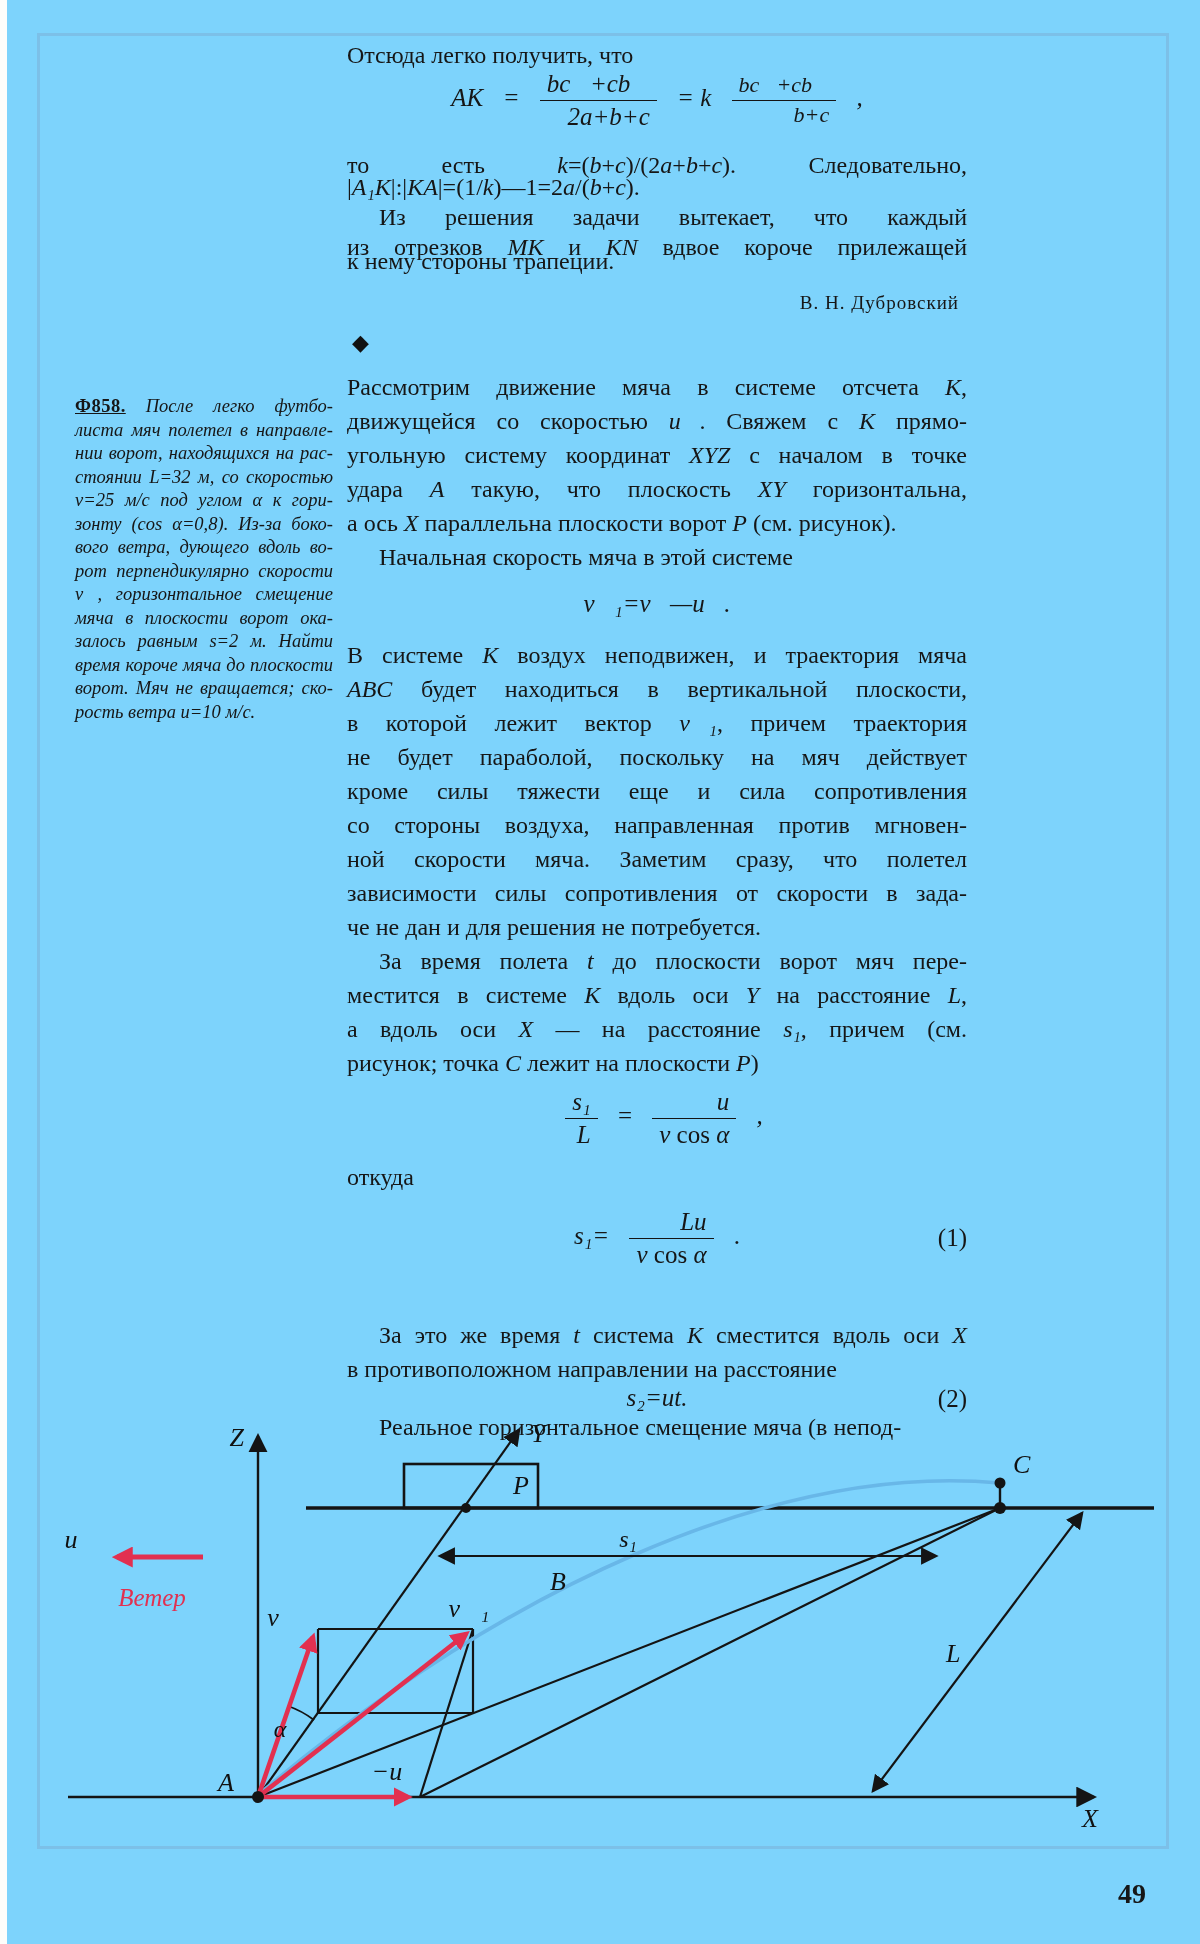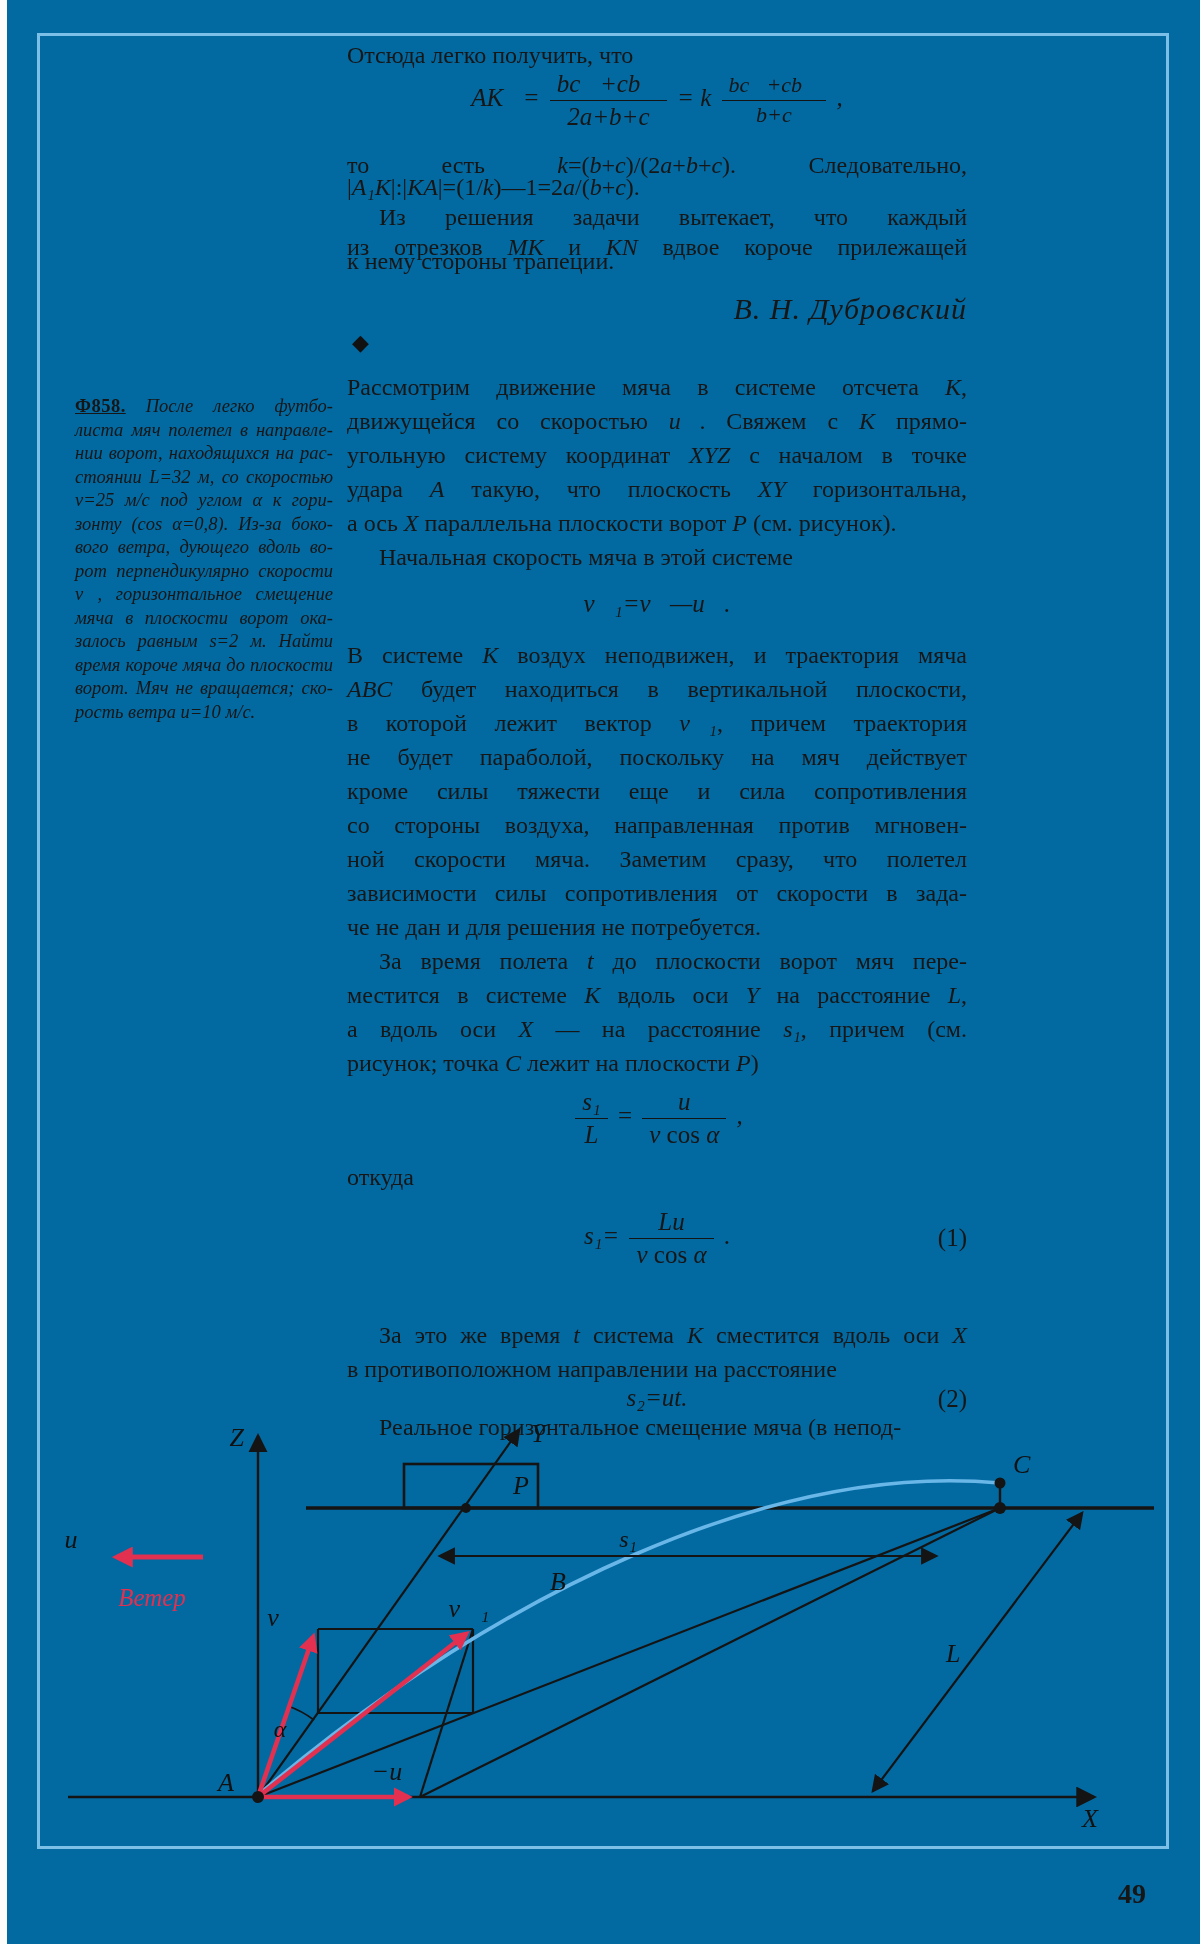--- a/index.html
+++ b/index.html
@@ -1,35 +1,35 @@
 <!DOCTYPE html>
 <html><head>
 <meta charset="utf-8">
 <style>
   html,body{margin:0;padding:0;}
   body{background:#e9e7e0;}
-  #page{position:relative;width:1200px;height:1944px;background:#0369a1;overflow:hidden;
+  #page{position:relative;width:1200px;height:1944px;background:#7dd3fc;overflow:hidden;
         font-family:"Liberation Serif","DejaVu Serif",serif;color:#161616;}
   #page::before{content:"";position:absolute;left:0;top:0;width:7px;height:100%;background:#fdfdfb;}
   .frame{position:absolute;left:37px;top:33px;width:1126px;height:1810px;
          border:3px solid #7cc0e8;pointer-events:none;}
   
   .col{position:absolute;left:347px;top:0;width:620px;}
   .ln{position:absolute;left:0;width:620px;height:34px;line-height:30px;font-size:24px;
       text-align:justify;text-align-last:justify;white-space:nowrap;}
   .ln.last{text-align-last:left;}
   .ln.ind{padding-left:32px;width:588px;}
   .ln.t30{height:30px;line-height:30px;}
-  .sig{position:absolute;right:0;font-style:italic;font-size:30px;letter-spacing:1px;}
+  .sig{position:absolute;right:8px;font-size:19px;letter-spacing:1px;}
   .diamond{position:absolute;font-size:22px;color:#111;}
   
   .formula{position:absolute;left:0;width:620px;text-align:center;font-size:25px;}
   .m{font-style:italic;}
   .up{font-style:normal;}
-  .frac{display:inline-block;vertical-align:middle;text-align:center;margin:0 4px;}
+  .frac{display:inline-block;vertical-align:middle;text-align:right;margin:0 14px;}
   .fn{display:block;border-bottom:1.7px solid #141414;padding:0 7px 2px 7px;line-height:1.1;}
   .fd{display:block;padding:2px 7px 0 7px;line-height:1.1;}
   .eqno{position:absolute;right:0;top:50%;transform:translateY(-50%);font-style:normal;font-size:25px;}
   .fsmall .fn,.fsmall .fd{font-size:22px;}
   
   .sidebar{position:absolute;left:75px;top:395px;width:258px;font-style:italic;font-size:18.5px;}
   .sidebar .pl{height:23.5px;line-height:23.5px;text-align:justify;text-align-last:justify;white-space:nowrap;}
   .sidebar .pl.last{text-align-last:left;}
   .sidebar b{font-style:normal;font-weight:bold;letter-spacing:.5px;text-decoration:underline;}
   

